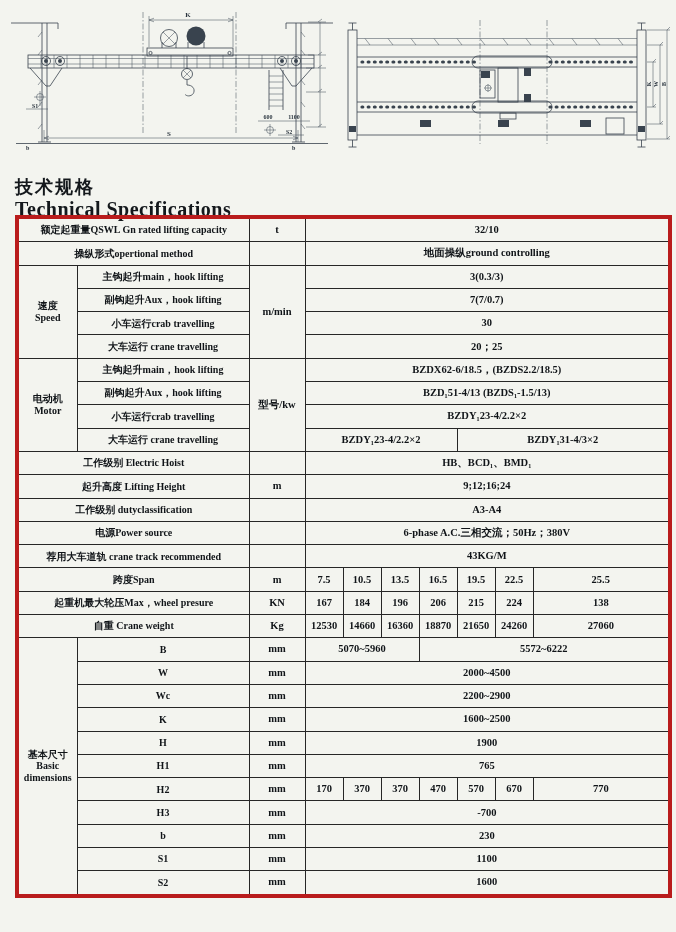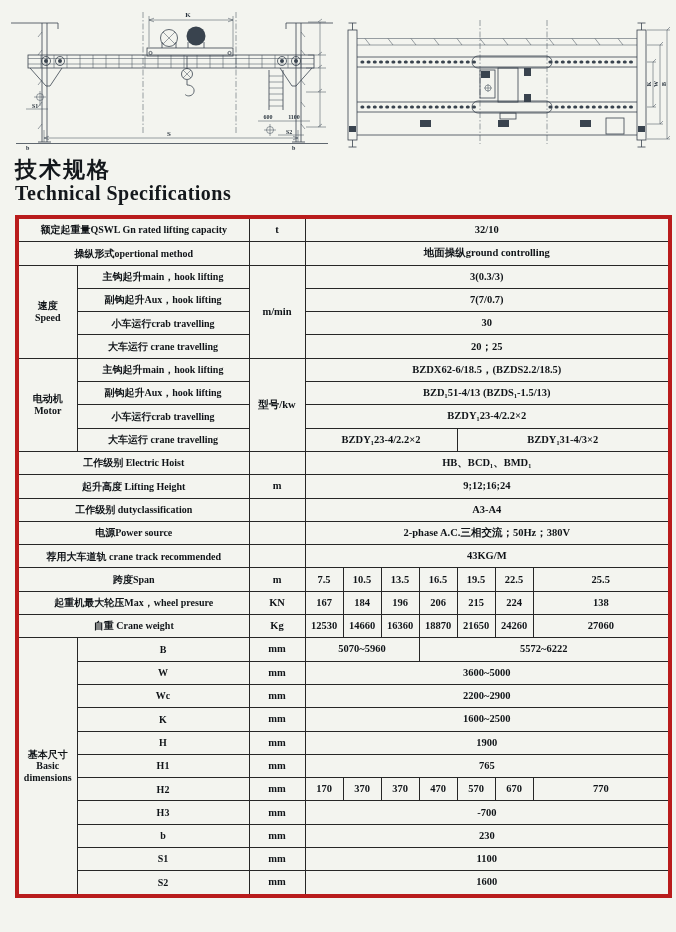--- a/index.html
+++ b/index.html
@@ -16,21 +16,21 @@
   svg{stroke-linecap:butt;}
   .ln{stroke:#39434e;stroke-width:0.8;fill:none;}
   .ln-thin{stroke:#4a545f;stroke-width:0.55;fill:none;}
   .fillpart{fill:#39434e;stroke:none;}
   .dashdot{stroke:#4a545f;stroke-width:0.55;fill:none;stroke-dasharray:6 2 1.5 2;}
   .beads{stroke:#39434e;stroke-width:3.2;stroke-dasharray:0.8 5.4;stroke-linecap:round;fill:none;}
   .dimtxt{fill:#2c3640;font-family:"Liberation Serif",serif;font-size:7px;font-weight:bold;stroke:none;}
   .dimtxt-sm{fill:#2c3640;font-family:"Liberation Serif",serif;font-size:6px;font-weight:bold;stroke:none;}
   
   .titleblock{position:absolute;left:15px;top:158px;}
-  .title-cn{font-family:"Liberation Sans",sans-serif;font-size:22px;font-weight:bold;letter-spacing:2px;line-height:1.05;}
+  .title-cn{font-family:"Liberation Sans",sans-serif;font-size:18px;font-weight:bold;letter-spacing:2px;line-height:1.05;margin-top:20px;}
   .title-en{font-family:"Liberation Serif",serif;font-size:20px;font-weight:bold;letter-spacing:0.5px;line-height:1.2;}
   
   table.spec{
     position:absolute;left:15px;top:215px;
     border-collapse:collapse;table-layout:fixed;
     width:653px;
     font-family:"Liberation Serif",serif;
     font-size:10.5px;font-weight:bold;color:#101418;
     border:4px solid #b91c1c;
   }
@@ -277,21 +277,21 @@
     <td colspan="7">9;12;16;24</td>
   </tr>
   <tr>
     <td colspan="2" class="lbl">工作级别 dutyclassification</td>
     <td></td>
     <td colspan="7">A3-A4</td>
   </tr>
   <tr>
     <td colspan="2" class="lbl">电源Power source</td>
     <td></td>
-    <td colspan="7">2-phase A.C.三相交流；50Hz；380V</td>
+    <td colspan="7">6-phase A.C.三相交流；50Hz；380V</td>
   </tr>
   <tr>
     <td colspan="2" class="lbl">荐用大车道轨 crane track recommended</td>
     <td></td>
     <td colspan="7">43KG/M</td>
   </tr>
   <tr>
     <td colspan="2" class="lbl">跨度Span</td>
     <td>m</td>
     <td>7.5</td>
@@ -329,21 +329,21 @@
 Basic
 dimensions</td>
     <td class="lbl">B</td>
     <td>mm</td>
     <td colspan="3">5070~5960</td>
     <td colspan="4">5572~6222</td>
   </tr>
   <tr>
     <td class="lbl">W</td>
     <td>mm</td>
-    <td colspan="7">3600~5000</td>
+    <td colspan="7">2000~4500</td>
   </tr>
   <tr>
     <td class="lbl">Wc</td>
     <td>mm</td>
     <td colspan="7">2200~2900</td>
   </tr>
   <tr>
     <td class="lbl">K</td>
     <td>mm</td>
     <td colspan="7">1600~2500</td>

